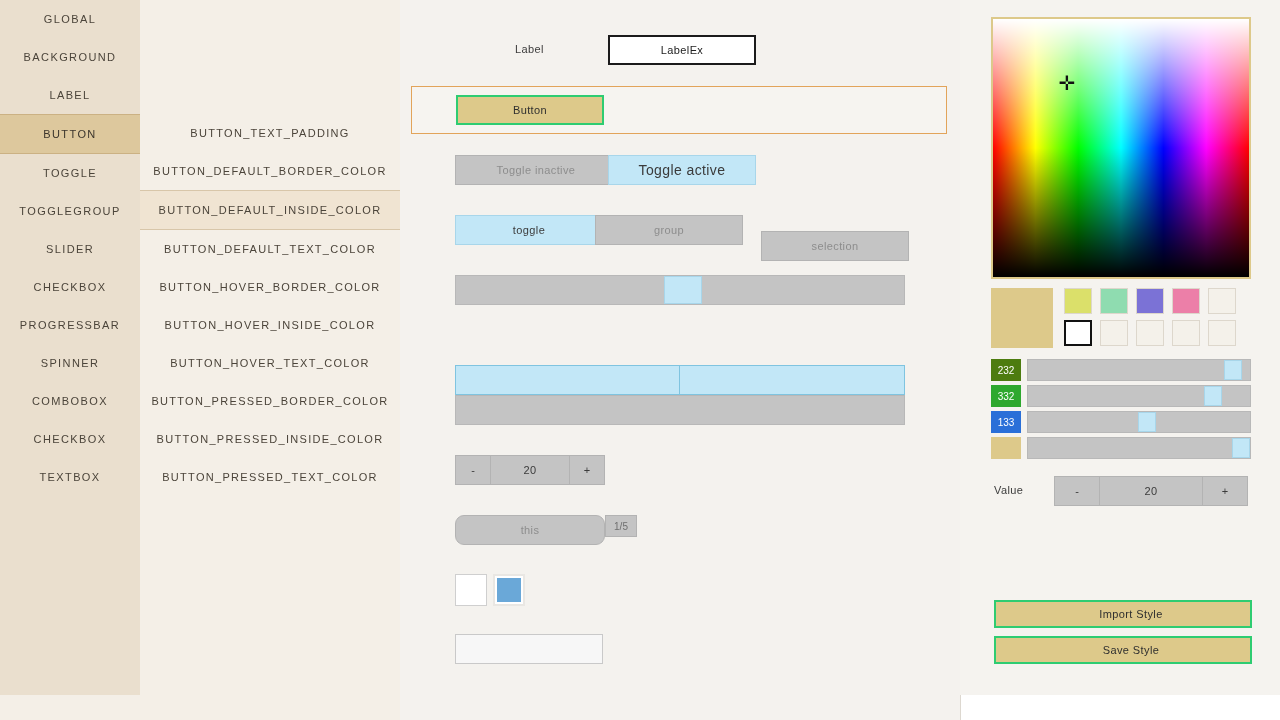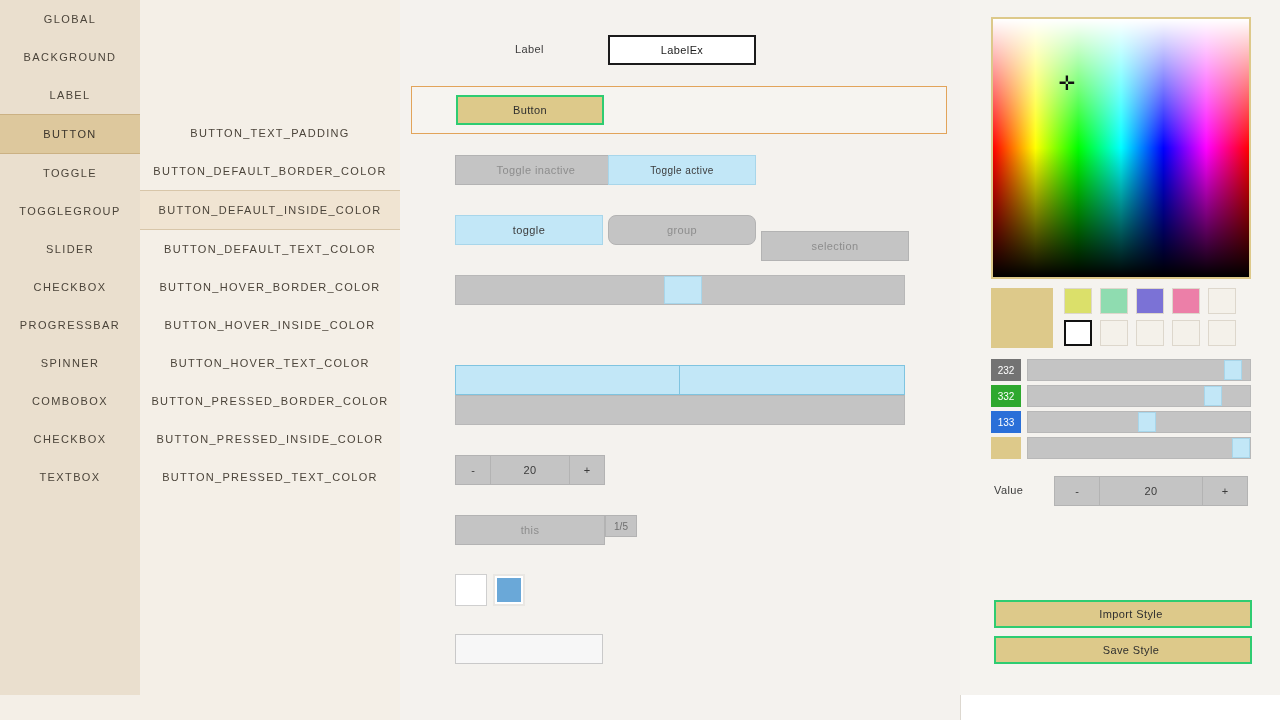--- a/index.html
+++ b/index.html
@@ -126,21 +126,21 @@
     display: flex; align-items: center; justify-content: center;
     font-size: 11px; color: #8d8d8d;
     letter-spacing: .4px;
     box-sizing: border-box;
   }
   .toggle-active {
     width: 148px; height: 30px;
     background: #c2e7f7;
     border: 1px solid #a8d6ea;
     display: flex; align-items: center; justify-content: center;
-    font-size: 10px; color: #3b3b3b;
+    font-size: 14px; color: #3b3b3b;
     letter-spacing: .4px;
     box-sizing: border-box;
   }
 
   .tg-cell {
     width: 148px; height: 30px;
     display: flex; align-items: center; justify-content: center;
     font-size: 11px; letter-spacing: .4px;
     box-sizing: border-box;
   }
@@ -434,21 +434,21 @@
     <div class="row toggle-inactive" style="left:55px; top:155px;">
       <span>Toggle inactive</span>
     </div>
     <div class="row toggle-active" style="left:208px; top:155px;">
       <span>Toggle active</span>
     </div>
 
     <div class="row tg-cell tg-on" style="left:55px; top:215px;">
       <span>toggle</span>
     </div>
-    <div class="row tg-cell tg-off" style="left:208px; top:215px;border-radius:8px;">
+    <div class="row tg-cell tg-off" style="left:195px; top:215px;">
       <span>group</span>
     </div>
     <div class="row tg-cell tg-off" style="left:361px; top:215px;margin-top:16px;">
       <span>selection</span>
     </div>
 
     <div class="row slider-track" style="left:55px; top:275px;">
       <div class="slider-knob"></div>
     </div>
 
@@ -457,21 +457,21 @@
     </div>
 
     <div class="row progress-track" style="left:55px; top:395px;"></div>
 
     <div class="row spinner" style="left:55px; top:455px;">
       <div class="spin-btn">-</div>
       <div class="spin-val">20</div>
       <div class="spin-btn">+</div>
     </div>
 
-    <div class="row combo-main" style="left:55px; top:515px;">
+    <div class="row combo-main" style="left:55px; top:515px;border-radius:9px;">
       <span>this</span>
     </div>
     <div class="row combo-count" style="left:205px; top:515px;">1/5</div>
 
     <div class="row chk-off" style="left:55px; top:574px;"></div>
     <div class="row chk-on-wrap" style="left:93px; top:574px;">
       <div class="chk-on"></div>
     </div>
 
     <div class="row textbox" style="left:55px; top:634px;"></div>
@@ -492,21 +492,21 @@
       <div class="sw" style="left:108px; top:0px;  background:#ec7fa8;"></div>
       <div class="sw" style="left:144px; top:0px;  background:#f4f1ea;"></div>
       <div class="sw sel" style="left:0px;   top:32px; background:#ffffff;"></div>
       <div class="sw" style="left:36px;  top:32px; background:#f4f1ea;"></div>
       <div class="sw" style="left:72px;  top:32px; background:#f4f1ea;"></div>
       <div class="sw" style="left:108px; top:32px; background:#f4f1ea;"></div>
       <div class="sw" style="left:144px; top:32px; background:#f4f1ea;"></div>
     </div>
 
     <div class="chan-row" style="top:359px;">
-      <div class="chan-badge" style="background:#737373;">232</div>
+      <div class="chan-badge" style="background:#4d7c0f;">232</div>
       <div class="chan-track">
         <div class="chan-knob" style="left:196px;"></div>
       </div>
     </div>
 
     <div class="chan-row" style="top:385px;">
       <div class="chan-badge" style="background:#2ea82e;">332</div>
       <div class="chan-track">
         <div class="chan-knob" style="left:176px;"></div>
       </div>

